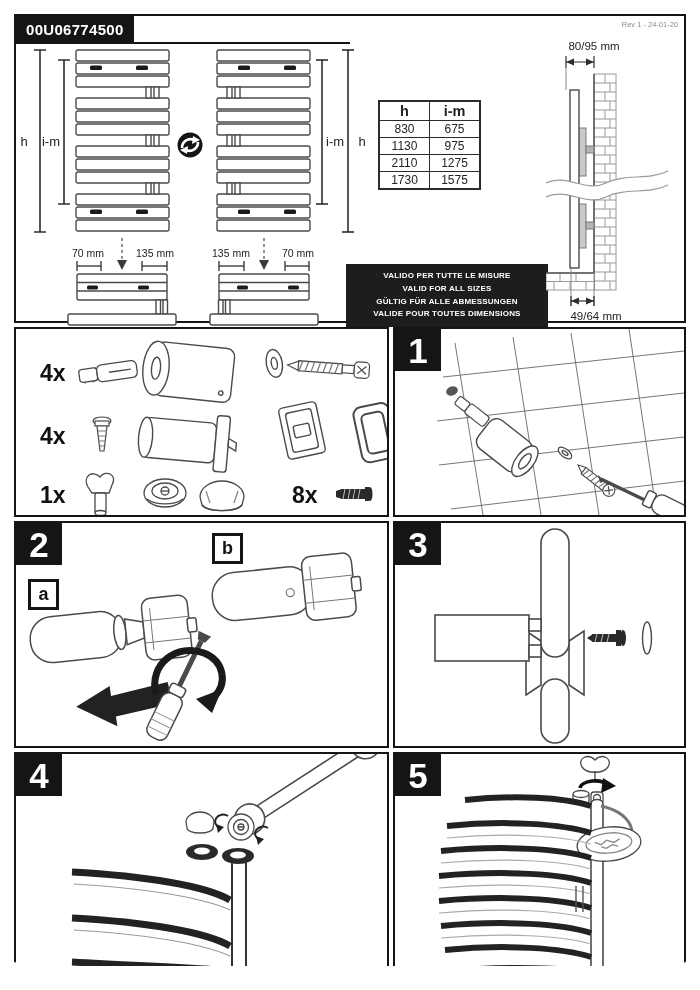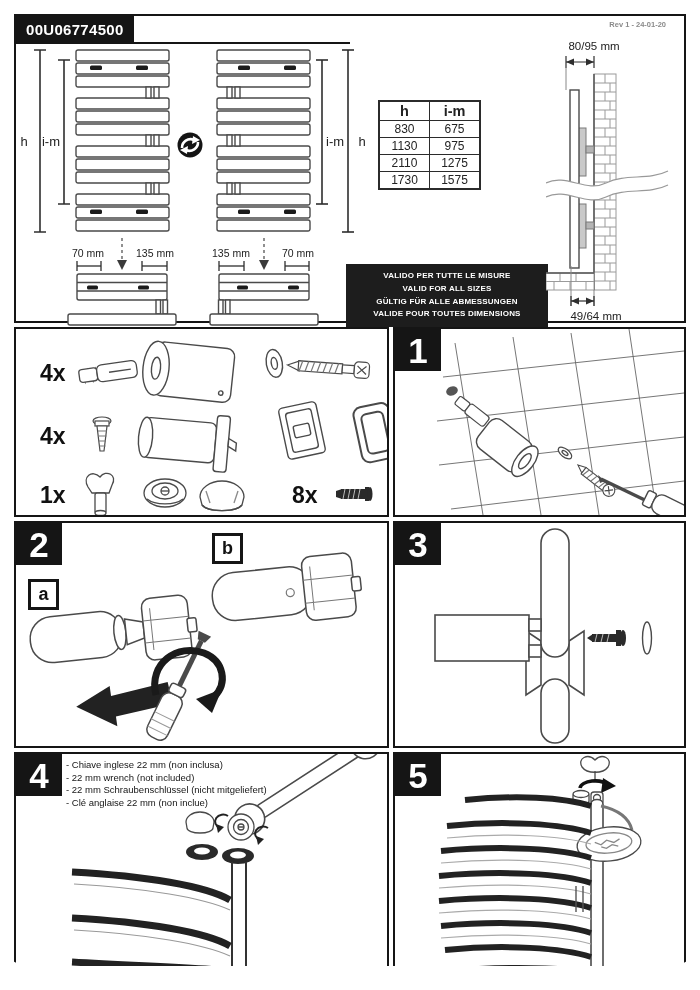--- a/index.html
+++ b/index.html
@@ -9,21 +9,21 @@
   .badge{position:absolute;left:0;top:0;width:46px;height:42px;background:#151515;color:#fff;
          display:flex;align-items:center;justify-content:center;
          font-size:35px;font-weight:800;line-height:1;}
   .letterbox{position:absolute;width:25px;height:25px;border:3px solid #151515;background:#fff;
          display:flex;align-items:center;justify-content:center;font-size:18px;font-weight:800;}
   .hdrline{position:absolute;left:0;top:0;width:334px;height:26px;border-bottom:2px solid #151515;}
   .codebox{position:absolute;left:0;top:0;height:26px;background:#151515;color:#fff;
          font-size:15px;font-weight:700;display:flex;align-items:center;padding:0 10px;letter-spacing:.3px;}
   .title{position:absolute;left:110px;top:0;height:26px;display:flex;align-items:center;
          font-size:13.5px;font-weight:700;letter-spacing:.2px;}
-  .rev{position:absolute;right:18px;top:4px;font-size:7.5px;color:#8a8a8a;font-weight:bold;}
+  .rev{position:absolute;right:6px;top:4px;font-size:7.5px;color:#8a8a8a;}
   table.size{position:absolute;left:362px;top:84px;border-collapse:collapse;background:#fff;}
   table.size th,table.size td{border:1.6px solid #2b2b2b;text-align:center;padding:1px 0;
          width:49px;font-size:12px;color:#222;}
   table.size th{font-weight:700;font-size:14.5px;}
   table.size{border:2.4px solid #2b2b2b;}
   .validity{position:absolute;left:330px;top:248px;width:178px;background:#1d1d1d;color:#fff;
          text-align:center;padding:6px 12px;font-size:8px;font-weight:700;line-height:1.6;letter-spacing:.2px;}
   .notes{position:absolute;left:50px;top:5px;font-size:9.5px;line-height:1.32;color:#151515;}
   svg{display:block;position:absolute;}
   svg text{font-family:"Liberation Sans",sans-serif;fill:#222;}
@@ -434,26 +434,20 @@
         <path d="M202,111 l-2,8 M208,111 l-2,8 M214,111 l-2,8" stroke="#bbb" stroke-width="1"></path>
         <rect x="221" y="107" width="5" height="16" fill="#2a2a2a"></rect>
         <ellipse cx="228" cy="115" rx="3" ry="8" fill="#2a2a2a"></ellipse>
       </g>
       <ellipse cx="252" cy="115" rx="4.5" ry="16" stroke="#4a4a4a" stroke-width="1.4" fill="#fff"></ellipse>
     </svg>
   </div>
 
   <div class="box" style="left:14px;top:752px;width:375px;height:222px;">
     <div class="badge">4</div>
-    <div class="notes">
-      <div>- Chiave inglese 22 mm (non inclusa)</div>
-      <div>- 22 mm wrench (not included)</div>
-      <div>- 22 mm Schraubenschlüssel (nicht mitgeliefert)</div>
-      <div>- Clé anglaise 22 mm (non inclue)</div>
-    </div>
     <svg style="left:0;top:0;" width="371" height="218" viewBox="0 0 371 218">
 
       <g transform="translate(232,66) rotate(-33)">
         <rect x="10" y="-7" width="122" height="14" rx="7" fill="#fff" stroke="#4a4a4a" stroke-width="1.6"></rect>
         <circle cx="2" cy="0" r="15" fill="#fff" stroke="#4a4a4a" stroke-width="1.6"></circle>
         <polygon points="-24,-9 6,-3 6,3 -24,9" fill="#fff" stroke="#fff" stroke-width="3"></polygon>
         <path d="M-12,-7 a15,15 0 0 0 0,14" stroke="#4a4a4a" stroke-width="1.6" fill="none"></path>
         <circle cx="140" cy="0" r="15" fill="#fff" stroke="#4a4a4a" stroke-width="1.6"></circle>
         <polygon points="166,-9 136,-3 136,3 166,9" fill="#fff" stroke="#fff" stroke-width="3"></polygon>
         <path d="M154,-7 a15,15 0 0 1 0,14" stroke="#4a4a4a" stroke-width="1.6" fill="none"></path>

